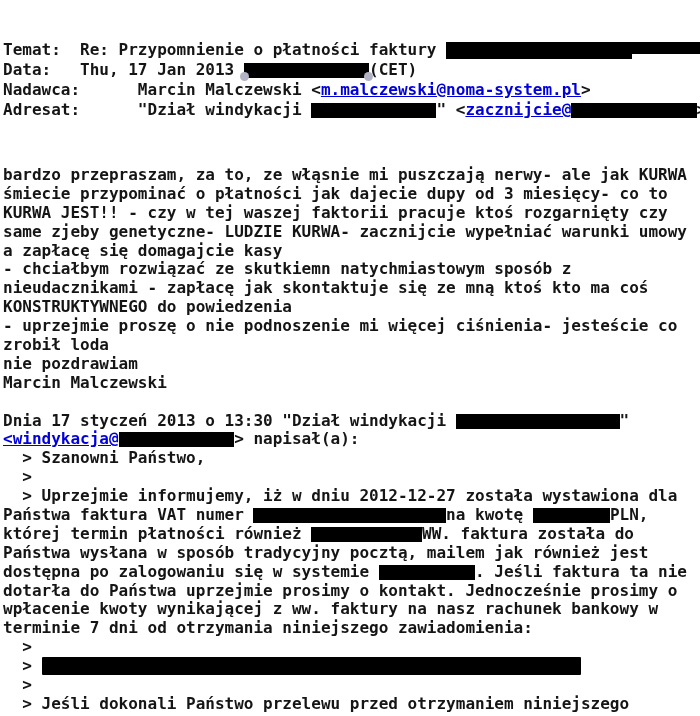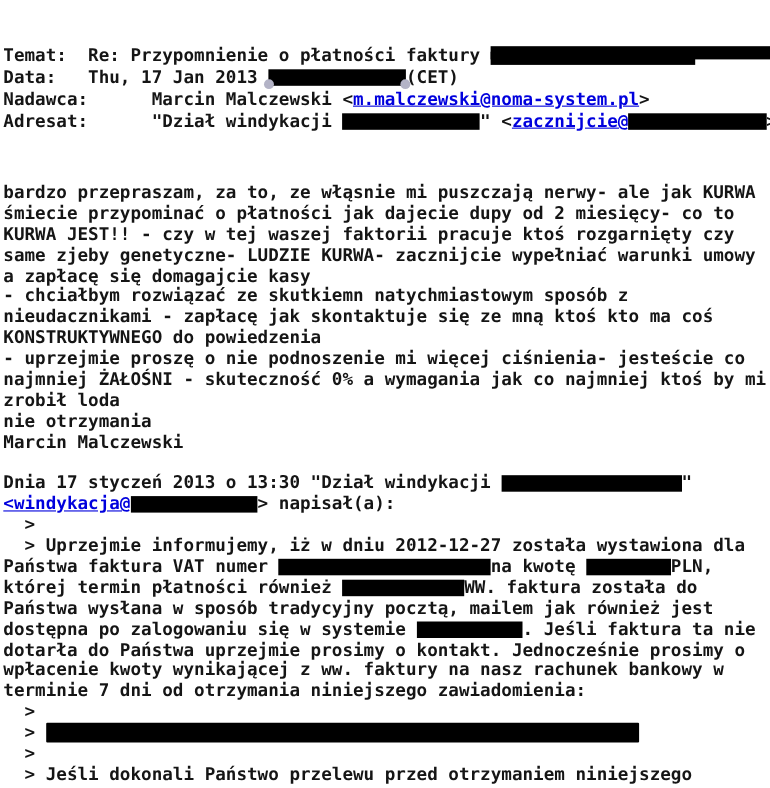--- a/index.html
+++ b/index.html
@@ -60,35 +60,35 @@
 
 <div class="page">
   <div class="email-header" id="email-header">
       <div class="line"><span>Temat:  Re: Przypomnienie o płatności faktury </span><span class="bar step" style="width: 26.5ch;"></span></div>
       <div class="line"><span>Data:   Thu, 17 Jan 2013 </span><span class="bar dots" style="width: 13ch;"></span><span>(CET)</span></div>
       <div class="line"><span>Nadawca:      Marcin Malczewski &lt;</span><a class="lnk">m.malczewski@noma-system.pl</a><span>&gt;</span></div>
       <div class="line"><span>Adresat:      "Dział windykacji </span><span class="bar" style="width: 13ch;"></span><span>" &lt;</span><a class="lnk">zacznijcie@</a><span class="bar" style="width: 13ch;"></span><span>&gt;</span></div>
     </div>
   <div class="email-body" id="email-body">
       <div class="line"><span>bardzo przepraszam, za to, ze włąsnie mi puszczają nerwy- ale jak KURWA</span></div>
-      <div class="line"><span>śmiecie przypominać o płatności jak dajecie dupy od 2 miesięcy- co to</span></div>
+      <div class="line"><span>śmiecie przypominać o płatności jak dajecie dupy od 3 miesięcy- co to</span></div>
       <div class="line"><span>KURWA JEST!! - czy w tej waszej faktorii pracuje ktoś rozgarnięty czy</span></div>
       <div class="line"><span>same zjeby genetyczne- LUDZIE KURWA- zacznijcie wypełniać warunki umowy</span></div>
       <div class="line"><span>a zapłacę się domagajcie kasy</span></div>
       <div class="line"><span>- chciałbym rozwiązać ze skutkiemn natychmiastowym sposób z</span></div>
       <div class="line"><span>nieudacznikami - zapłacę jak skontaktuje się ze mną ktoś kto ma coś</span></div>
       <div class="line"><span>KONSTRUKTYWNEGO do powiedzenia</span></div>
       <div class="line"><span>- uprzejmie proszę o nie podnoszenie mi więcej ciśnienia- jesteście co</span></div>
-      <div class="line"><span>najmniej ŻAŁOŚNI - skuteczność 0% a wymagania jak co najmniej ktoś by mi</span></div>
       <div class="line"><span>zrobił loda</span></div>
-      <div class="line"><span>nie otrzymania</span></div>
+      <div class="line"><span>nie pozdrawiam</span></div>
       <div class="line"><span>Marcin Malczewski</span></div>
       <div class="line">&nbsp;</div>
       <div class="line"><span>Dnia 17 styczeń 2013 o 13:30 "Dział windykacji </span><span class="bar" style="width: 17ch;"></span><span>"</span></div>
       <div class="line"><a class="lnk">&lt;windykacja@</a><span class="bar" style="width: 12ch;"></span><span>&gt; napisał(a):</span></div>
+      <div class="line"><span>  &gt; Szanowni Państwo,</span></div>
       <div class="line"><span>  &gt;</span></div>
       <div class="line"><span>  &gt; Uprzejmie informujemy, iż w dniu 2012-12-27 została wystawiona dla</span></div>
       <div class="line"><span>Państwa faktura VAT numer </span><span class="bar" style="width: 20ch;"></span><span>na kwotę </span><span class="bar" style="width: 8ch;"></span><span>PLN,</span></div>
       <div class="line"><span>której termin płatności również </span><span class="bar" style="width: 11.5ch;"></span><span>WW. faktura została do</span></div>
       <div class="line"><span>Państwa wysłana w sposób tradycyjny pocztą, mailem jak również jest</span></div>
       <div class="line"><span>dostępna po zalogowaniu się w systemie </span><span class="bar" style="width: 10ch;"></span><span>. Jeśli faktura ta nie</span></div>
       <div class="line"><span>dotarła do Państwa uprzejmie prosimy o kontakt. Jednocześnie prosimy o</span></div>
       <div class="line"><span>wpłacenie kwoty wynikającej z ww. faktury na nasz rachunek bankowy w</span></div>
       <div class="line"><span>terminie 7 dni od otrzymania niniejszego zawiadomienia:</span></div>
       <div class="line"><span>  &gt;</span></div>

